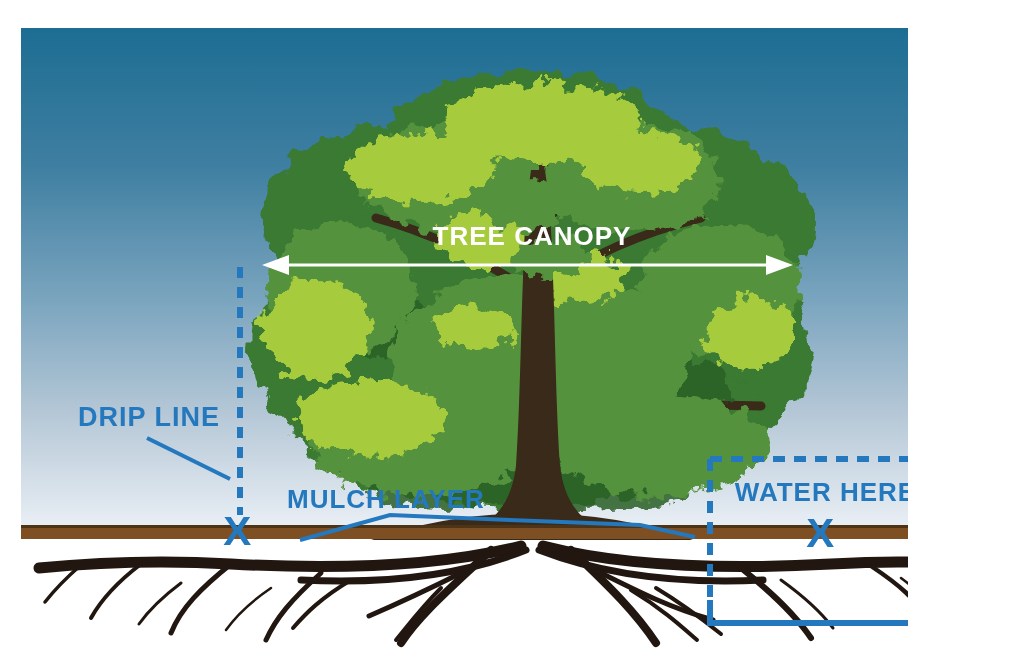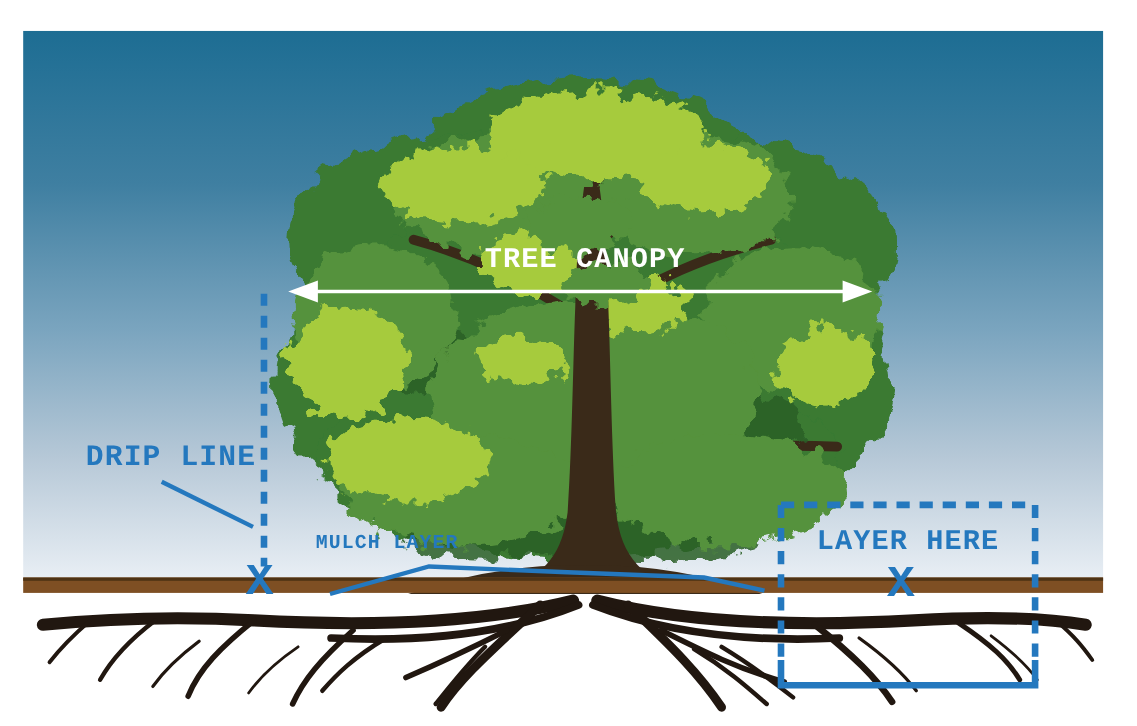--- a/index.html
+++ b/index.html
@@ -1,18 +1,18 @@
 <!DOCTYPE html>
 <html style="--annotation-blue: #2478be; --arrow-white: #ffffff; --sky-top: #1d6d93; --sky-mid: #7ba5bf; --sky-bottom: #e8eef4; --canopy-bright: #a6cb3e; --canopy-mid: #55923c; --canopy-dark: #3a7a33; --canopy-shadow: #2c5f28; --trunk-brown: #3a2a19; --mulch-brown: #7e4f23; --mulch-brown-dark: #4e3315; --root-black: #211710;"><head>
 <meta charset="utf-8">
 <style>
   html,body{margin:0;padding:0;background:#ffffff;}
   .stage{
-    position:relative;width:1034px;height:660px;background:#ffffff;overflow:hidden;
-    font-family:Liberation Mono, monospace;
+    position:relative;width:908px;height:660px;background:#ffffff;overflow:hidden;
+    font-family:Liberation Sans, sans-serif;
   }
   .art{position:absolute;left:21px;top:28px;width:982px;height:622px;}
   .label{
     position:absolute;font-weight:bold;letter-spacing:1px;white-space:nowrap;
     color:var(--annotation-blue,#2478be);
   }
   .label.white{color:var(--arrow-white,#ffffff);}
   .xmark{
     position:absolute;font-weight:bold;font-size:40px;line-height:1;
     color:var(--annotation-blue,#2478be);transform:scaleX(1.05);
@@ -167,20 +167,20 @@
       <line class="blue-line" x1="689" y1="431" x2="689" y2="572" stroke-width="6" stroke-dasharray="12 9"></line>
       <line class="blue-line" x1="920" y1="431" x2="920" y2="572" stroke-width="6" stroke-dasharray="12 9"></line>
       <polyline class="blue-line" points="689,572 689,595 920,595 920,572" stroke-width="6"></polyline>
     </g>
   </svg>
 
   <div class="label white" style="left:402px;top:221px;width:260px;text-align:center;font-size:26px;">TREE CANOPY</div>
 
   <div class="label" style="left:78px;top:402px;font-size:27px;text-align:center;">DRIP LINE</div>
 
-  <div class="label" style="left:287px;top:484px;font-size:18px;">MULCH LAYER</div>
+  <div class="label" style="left:287px;top:484px;font-size:26px;">MULCH LAYER</div>
 
-  <div class="label" style="left:713px;top:477px;width:225px;text-align:center;font-size:26px;">LAYER HERE</div>
+  <div class="label" style="left:713px;top:477px;width:225px;text-align:center;font-size:26px;">WATER HERE</div>
 
   <div class="xmark" style="left:224px;top:511px;">X</div>
 
   <div class="xmark" style="left:807px;top:513px;">X</div>
 </div>
 
 </body></html>

